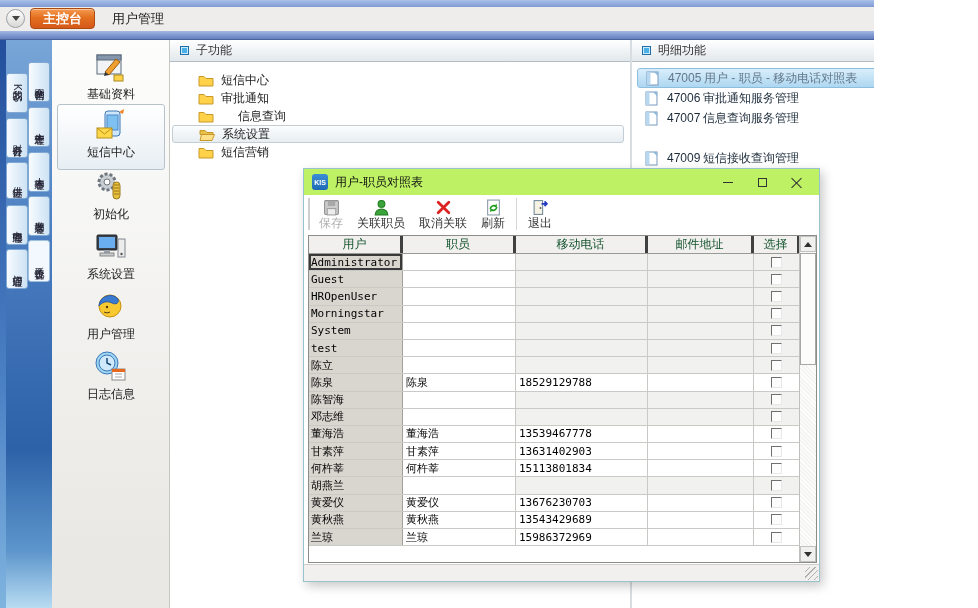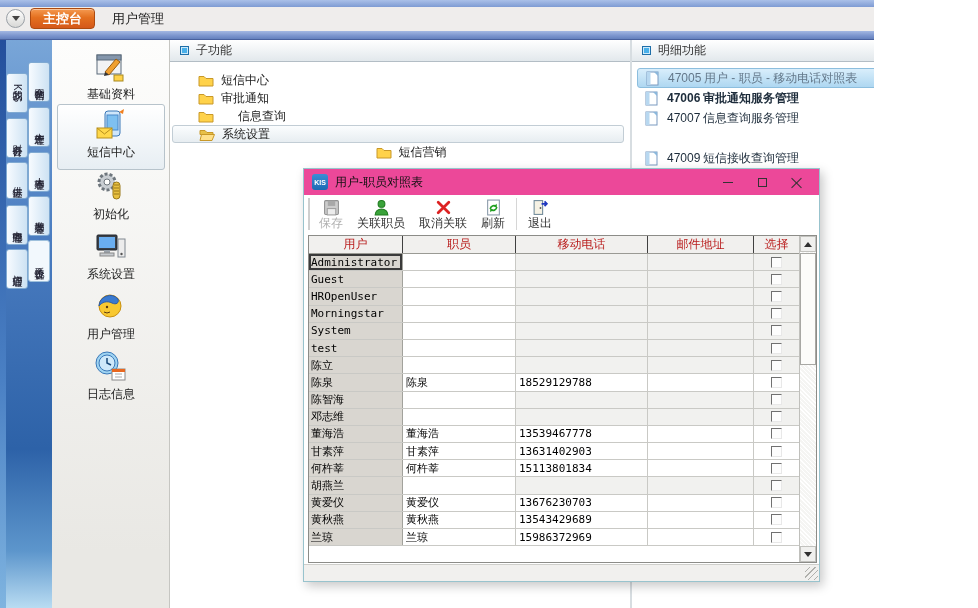--- a/index.html
+++ b/index.html
@@ -58,21 +58,21 @@
   .folder-row.sel { border:1px solid #c2cdd5; border-radius:3px; background:linear-gradient(180deg,#fbfdfe,#e7edf1); }
 
   .fn-item { position:absolute; left:637px; width:341px; height:20px; display:flex; align-items:center; cursor:pointer; font-size:12px; color:#1c2b3a; }
   .fn-item .dicon { margin:0 9px 0 8px; }
   .fn-item .fcode { width:36px; }
   .fn-item.sel { border:1px solid #8cbede; border-radius:3px; background:linear-gradient(180deg,#d9eefb,#aed7f1); color:#64788a; }
 
   
   .dialog { position:absolute; left:303px; top:168px; width:517px; height:414px; background:#fff;
     border:1px solid #98c3cd; box-shadow:3px 4px 10px rgba(0,0,0,.22); }
-  .dlg-titlebar { position:absolute; left:0; top:0; width:100%; height:26px; background:#ec4899; display:flex; align-items:center; }
+  .dlg-titlebar { position:absolute; left:0; top:0; width:100%; height:26px; background:#bef264; display:flex; align-items:center; }
   .kis-logo { width:16px; height:16px; margin:0 7px 0 8px; background:linear-gradient(180deg,#3b8ed6,#1c6ab4);
     border-radius:3px; color:#fff; font-size:7px; font-weight:bold; display:flex; align-items:center; justify-content:center; }
   .dlg-title { font-size:12px; color:#111; }
   .win-btns { position:absolute; right:6px; top:0; height:26px; display:flex; }
   .win-btn { width:34px; height:26px; display:flex; align-items:center; justify-content:center; cursor:pointer; }
   .glyph-min { width:10px; height:1px; background:#333; }
   .glyph-max { width:9px; height:9px; border:1px solid #333; }
   .glyph-close { position:relative; width:11px; height:11px; }
   .glyph-close:before,.glyph-close:after { content:""; position:absolute; left:5px; top:-1px; width:1px; height:14px; background:#333; }
   .glyph-close:before { transform:rotate(45deg); } .glyph-close:after { transform:rotate(-45deg); }
@@ -80,21 +80,21 @@
   .dlg-toolbar { position:absolute; left:0; top:26px; width:100%; height:38px; background:#fff; display:flex; align-items:stretch; }
   .grip { width:2px; margin:3px 2px 3px 4px; border-left:1px solid #cfcfcf; border-right:1px solid #cfcfcf; }
   .tbtn { display:flex; flex-direction:column; align-items:center; justify-content:center; padding:1px 7px; cursor:pointer; }
   .tbtn .tlabel { font-size:12px; color:#333; line-height:13px; margin-top:1px; }
   .tbtn.disabled .tlabel { color:#b0b0b0; }
   .tsep { width:1px; background:#d6d6d6; margin:3px 4px; }
 
   
   .grid { position:absolute; left:4px; top:66px; width:509px; height:328px; border:1px solid #8c8c88; background:#fff; font-family:"DejaVu Sans Mono","DejaVu Sans",monospace; }
   .ghead { display:flex; height:18px; background:#f1f0ee; border-bottom:1px solid #9a9a94; font-family:"Liberation Sans","DejaVu Sans",sans-serif; }
-  .ghead .hc { font-size:12px; color:#b91c1c; display:flex; align-items:center; justify-content:center; border-right:1px solid #404040; }
+  .ghead .hc { font-size:12px; color:#14532d; display:flex; align-items:center; justify-content:center; border-right:3px solid #404040; }
   .grow { display:flex; height:17.2px; border-bottom:1px solid #c9c9c5; }
   .cell { border-right:1px solid #c9c9c5; font-size:11px; color:#000; display:flex; align-items:center; overflow:hidden; white-space:nowrap; }
   .w-user { width:94px; } .w-emp { width:113px; } .w-phone { width:132px; } .w-email { width:106px; } .w-sel { width:46px; }
   .c-user { background:#d9d6d0; border-right:1px solid #a2a29c; padding-left:2px; }
   .c-emp { background:#fff; padding-left:3px; }
   .c-phone,.c-email { background:#f1f1ef; padding-left:3px; }
   .c-sel { background:#f1f1ef; justify-content:center; }
   .grow.has-data .c-phone,.grow.has-data .c-email,.grow.has-data .c-sel { background:#fff; }
   .cell-selected { box-shadow:inset 0 0 0 2px #3a3a3a; }
   .checkbox { width:11px; height:11px; background:#fdfdfd; border:1px solid #8f8f8f;
@@ -237,21 +237,21 @@
       </svg>
     <span>信息查询</span>
   </div>
   <div class="folder-row sel" style="top:125px;">
     <svg class="ficon" width="16" height="13" viewBox="0 0 16 13">
       <path d="M1 2.5 h5 l2 2 h6 v2 h-13z" fill="#e8c048" stroke="#c89828"></path>
       <path d="M2.5 6.5 h13 l-2.5 6 h-12z" fill="#ffe08a" stroke="#c89828"></path>
       </svg>
     <span>系统设置</span>
   </div>
-  <div class="folder-row" style="top:143px;justify-content:center;">
+  <div class="folder-row" style="top:143px;">
     <svg class="ficon" width="16" height="13" viewBox="0 0 16 13">
       <path d="M1 2.5 h5 l2 2 h7 v7.5 h-14z" fill="#ffd24a" stroke="#c89828"></path>
       </svg>
     <span>短信营销</span>
   </div>
 
   <div class="panel-divider"></div>
 
   <div class="panel-header ph-det">
     <span class="blue-sq"></span>
@@ -260,21 +260,21 @@
 
   <div class="fn-item sel" style="top:68px;">
     <svg class="dicon" width="13" height="15" viewBox="0 0 13 15">
       <rect x="1" y="1" width="11" height="13" fill="#fff" stroke="#7a9ac0"></rect>
       <rect x="1" y="1" width="3.5" height="13" fill="#b8d8f0"></rect>
       <path d="M8 1 l4 4 v-4 z" fill="#8cb8dc"></path>
       </svg>
     <span class="fcode">47005</span>
     <span>用户 - 职员 - 移动电话对照表</span>
   </div>
-  <div class="fn-item" style="top:88px;font-weight:bold;">
+  <div class="fn-item" style="top:88px;">
     <svg class="dicon" width="13" height="15" viewBox="0 0 13 15">
       <rect x="1" y="1" width="11" height="13" fill="#fff" stroke="#7a9ac0"></rect>
       <rect x="1" y="1" width="3.5" height="13" fill="#b8d8f0"></rect>
       <path d="M8 1 l4 4 v-4 z" fill="#8cb8dc"></path>
       </svg>
     <span class="fcode">47006</span>
     <span>审批通知服务管理</span>
   </div>
   <div class="fn-item" style="top:108px;">
     <svg class="dicon" width="13" height="15" viewBox="0 0 13 15">

